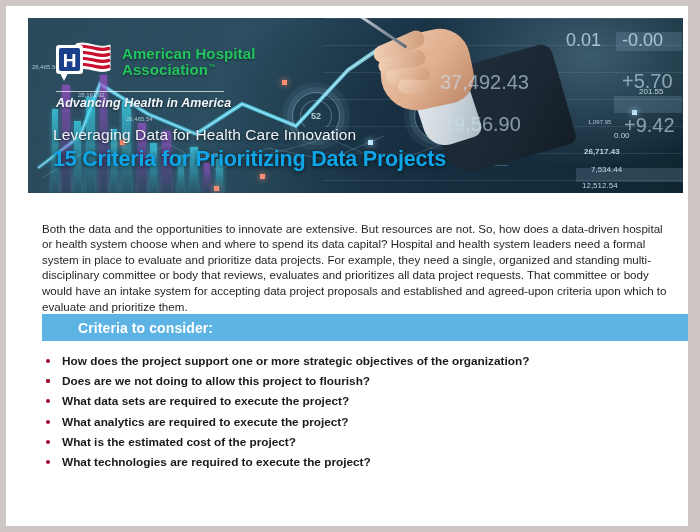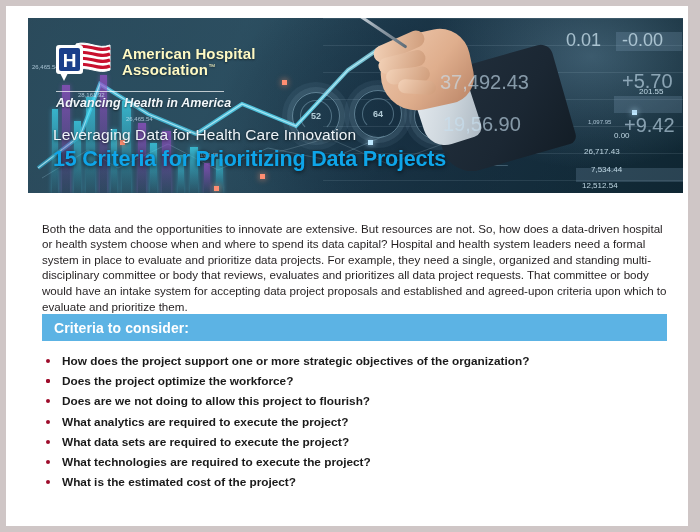--- a/index.html
+++ b/index.html
@@ -175,21 +175,21 @@
   
   #logo-lockup {
     position: absolute;
     left: 26px; top: 22px;
     z-index: 6;
   }
   #logo-row { display: flex; align-items: center; }
   #logo-mark { width: 60px; height: 44px; position: relative; flex: none; }
   #logo-words {
     margin-left: 8px;
-    color: #fef9c3;
+    color: #22c55e;
     font-size: 15px;
     font-weight: bold;
     line-height: 1.08;
     text-shadow: 0 1px 2px rgba(0,0,0,.5);
     letter-spacing: .1px;
   }
   #logo-words .tm { font-size: 7px; vertical-align: super; font-weight: normal; }
   #logo-rule {
     width: 168px; height: 1px;
     background: rgba(255,255,255,.70);
@@ -215,21 +215,21 @@
     line-height: 15.6px;
     text-align: left;
   }
 
   
   #criteria-bar {
     position: absolute;
     left: 36px; top: 308px;
     width: 625px; height: 27px;
     background: #5cb3e4;
-    display: flex; align-items: center;
+    display: flex; align-items: center; padding-left: 24px;
   }
   #criteria-bar-label {
     color: #ffffff;
     font-size: 14px;
     font-weight: bold;
     padding-left: 12px;
     letter-spacing: .1px;
   }
 
   
@@ -298,23 +298,20 @@
         <div class="bar" style="left:170px;width:7px;  height:34px;"></div>
       </div>
 
       <div class="hex" style="left:430px; top:108px; width:52px; height:30px;"></div>
       <div class="hex" style="left:448px; top:122px; width:40px; height:24px;"></div>
       <div class="hex" style="left:488px; top:98px;  width:34px; height:20px;"></div>
 
       <div class="gauge" style="left:264px; top:74px;">
         <span>52</span>
       </div>
-      <div class="gauge" style="left:326px; top:72px;">
-        <span>64</span>
-      </div>
       <div class="gauge" style="left:386px; top:74px;">
         <span>85</span>
       </div>
 
       <div class="node" style="left:254px; top:62px;"></div>
       <div class="node blue" style="left:340px; top:122px;"></div>
       <div class="node" style="left:92px;  top:122px;"></div>
       <div class="node" style="left:232px; top:156px;"></div>
       <div class="node" style="left:186px; top:168px;"></div>
       <div class="node blue" style="left:604px; top:92px;"></div>
@@ -336,21 +333,21 @@
 
       <div class="hnum big" style="left:538px; top:12px;">0.01</div>
       <div class="hnum big" style="left:594px; top:12px;">-0.00</div>
       <div class="hnum huge" style="left:412px; top:53px;">37,492.43</div>
       <div class="hnum huge" style="left:594px; top:52px;">+5.70</div>
       <div class="hnum small" style="left:578px; top:69px;margin-left:33px;">201.55</div>
       <div class="hnum tiny" style="left:560px; top:101px;">1,097.95</div>
       <div class="hnum huge" style="left:415px; top:95px;">19,56.90</div>
       <div class="hnum huge" style="left:596px; top:96px;">+9.42</div>
       <div class="hnum small" style="left:586px; top:113px;">0.00</div>
-      <div class="hnum small" style="left:556px; top:129px;">26,717.43</div>
+      <div class="hnum small" style="left:556px; top:129px;font-weight:bold;">26,717.43</div>
       <div class="hnum small" style="left:563px; top:147px;">7,534.44</div>
       <div class="hnum small" style="left:554px; top:163px;">12,512.54</div>
 
       <div class="hnum tiny" style="left:4px;   top:46px;">26,465.54</div>
       <div class="hnum tiny" style="left:50px;  top:74px;">28,161.92</div>
       <div class="hnum tiny" style="left:98px;  top:98px;">26,465.54</div>
       <div class="hnum tiny" style="left:172px; top:134px;">198.45</div>
 
       <div id="logo-lockup">
         <div id="logo-row">
@@ -390,22 +387,21 @@
 
     <p id="body-copy">Both the data and the opportunities to innovate are extensive. But resources are not. So, how does a data-driven hospital or health system choose when and where to spend its data capital? Hospital and health system leaders need a formal system in place to evaluate and prioritize data projects. For example, they need a single, organized and standing multi-disciplinary committee or body that reviews, evaluates and prioritizes all data project requests. That committee or body would have an intake system for accepting data project proposals and established and agreed-upon criteria upon which to evaluate and prioritize them.</p>
 
     <div id="criteria-bar">
       <span id="criteria-bar-label">Criteria to consider:</span>
     </div>
 
     <ul id="criteria-list">
         <li><span class="dot"></span><span>How does the project support one or more strategic objectives of the organization?</span></li>
         <li><span class="dot"></span></li>
-        <li><span class="dot"></span><span>Does the project optimize the workforce?</span></li>
         <li><span class="dot"></span><span>Does are we not doing to allow this project to flourish?</span></li>
+        <li><span class="dot"></span><span>What data sets are required to execute the project?</span></li>
         <li><span class="dot"></span><span>What analytics are required to execute the project?</span></li>
-        <li><span class="dot"></span><span>What data sets are required to execute the project?</span></li>
+        <li><span class="dot"></span><span>What is the estimated cost of the project?</span></li>
         <li><span class="dot"></span><span>What technologies are required to execute the project?</span></li>
-        <li><span class="dot"></span><span>What is the estimated cost of the project?</span></li>
       </ul>
 
   </div>
 </div>
 
 </body></html>

